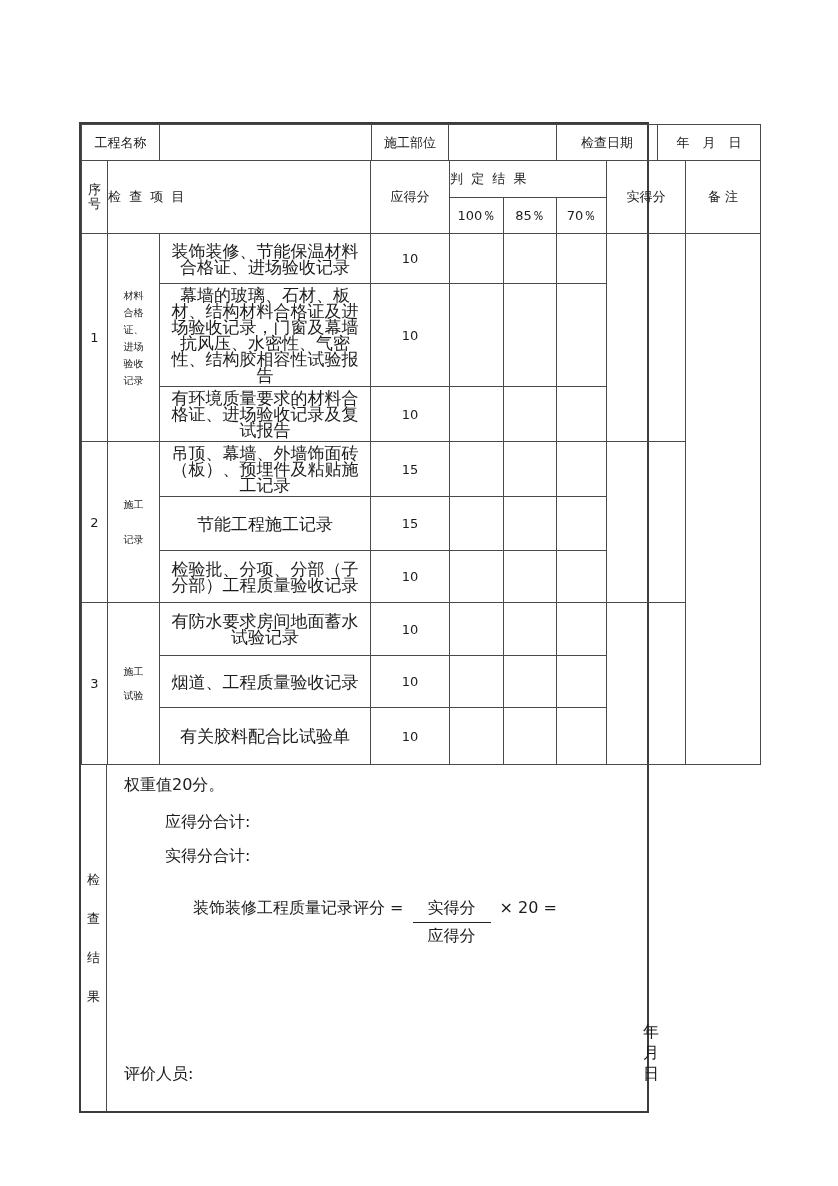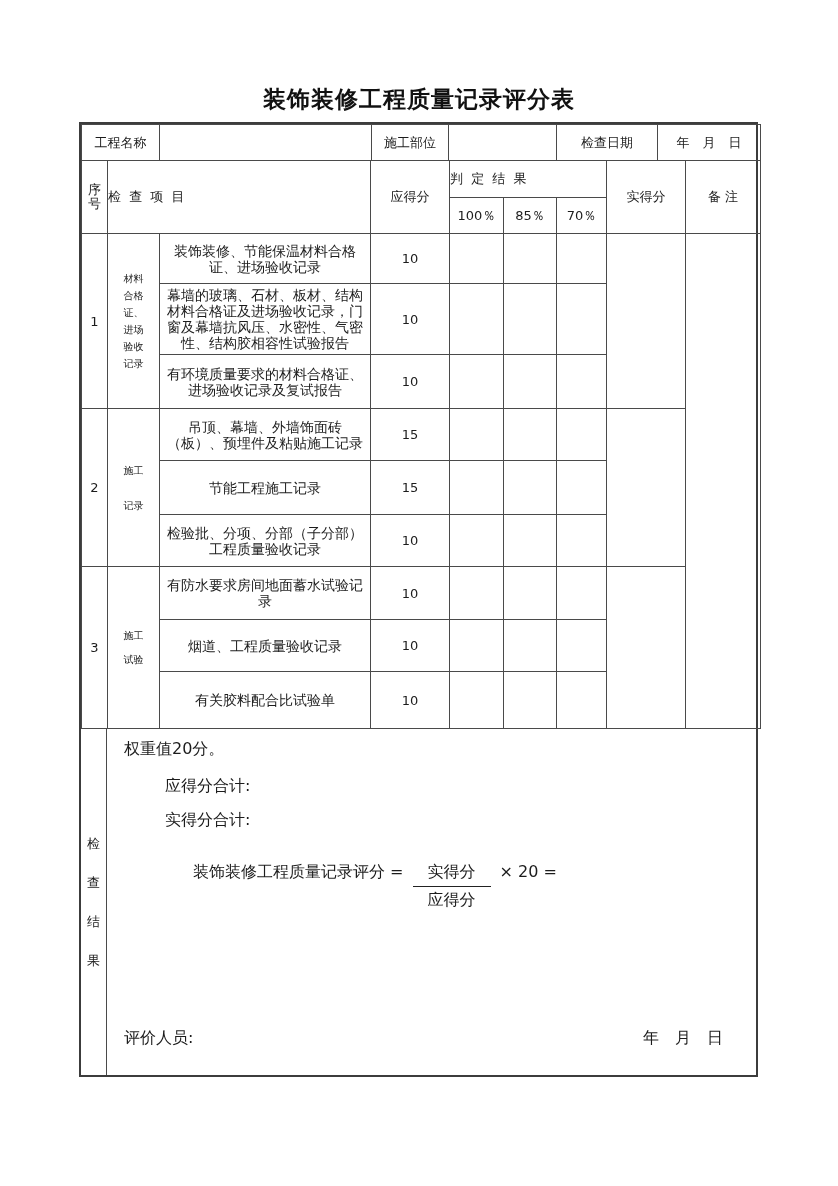--- a/index.html
+++ b/index.html
@@ -6,34 +6,34 @@
   html,body { background:#ffffff; }
   .page {
     position:relative; width:838px; height:1186px; background:#ffffff;
     font-family:"DejaVu Sans", sans-serif; color:#1c1c1c; overflow:hidden;
   }
   .title {
     position:absolute; top:84px; left:0; width:100%;
     text-align:center; font-size:23px; font-weight:bold; letter-spacing:1px; color:#111;
   }
   .sheet {
-    position:absolute; left:79px; top:122px; width:679px;
+    position:absolute; left:79px; top:122px; width:570px;
     border:2px solid #3c3c3c; background:#fff;
   }
   table.tbl { border-collapse:collapse; table-layout:fixed; width:100%; margin-top:-1px; }
   table.tbl:first-child { margin-top:0; }
   .tbl td { border:1px solid #4a4a4a; font-size:13px; vertical-align:middle; overflow:hidden; }
   .lbl { text-align:center; }
   .pre { white-space:pre-line; }
   tr.inforow { height:36px; }
   tr.h1 { height:37px; }
   tr.h2 { height:36px; }
   td.seqh { text-align:center; line-height:14px; font-size:13px; }
   td.itemh, td.judh { letter-spacing:2px; }
-  td.item { text-align:center; font-size:14px; line-height:16px; padding:3px 6px; }
+  td.item { text-align:center; font-size:17px; line-height:16px; padding:3px 6px; }
   td.score { text-align:center; font-size:13px; }
   td.seq { text-align:center; font-size:13px; }
   td.cat { text-align:center; font-size:10px; }
   td.cat .s1 { line-height:17px; }
   td.cat .s2 { line-height:35px; }
   td.cat .s3 { line-height:24px; }
   tr.r0{height:50px} tr.r1{height:63px} tr.r2{height:54px}
   tr.r3{height:52px} tr.r4{height:54px} tr.r5{height:52px}
   tr.r6{height:53px} tr.r7{height:52px} tr.r8{height:57px}
   .summary { position:relative; display:flex; height:347px; border-top:1px solid #4a4a4a; margin-top:-1px; }
@@ -50,21 +50,20 @@
   .frac { display:inline-flex; flex-direction:column; align-items:center; width:78px; }
   .frac .bar { display:block; width:100%; height:1px; background:#222; margin:3px 0; }
   .eval-line { position:absolute; left:17px; bottom:26px; }
   .eval-date { position:absolute; left:536px; bottom:26px; }
 </style>
 </head>
 <body>
 
 <div class="page">
 
-  <div class="title">装饰装修工程质量记录评分表</div>
 
   <div class="sheet">
 
     <table class="tbl">
       <colgroup>
         <col style="width:78px">
           <col style="width:212px">
           <col style="width:77px">
         <col style="width:108px">
           <col style="width:101px">

